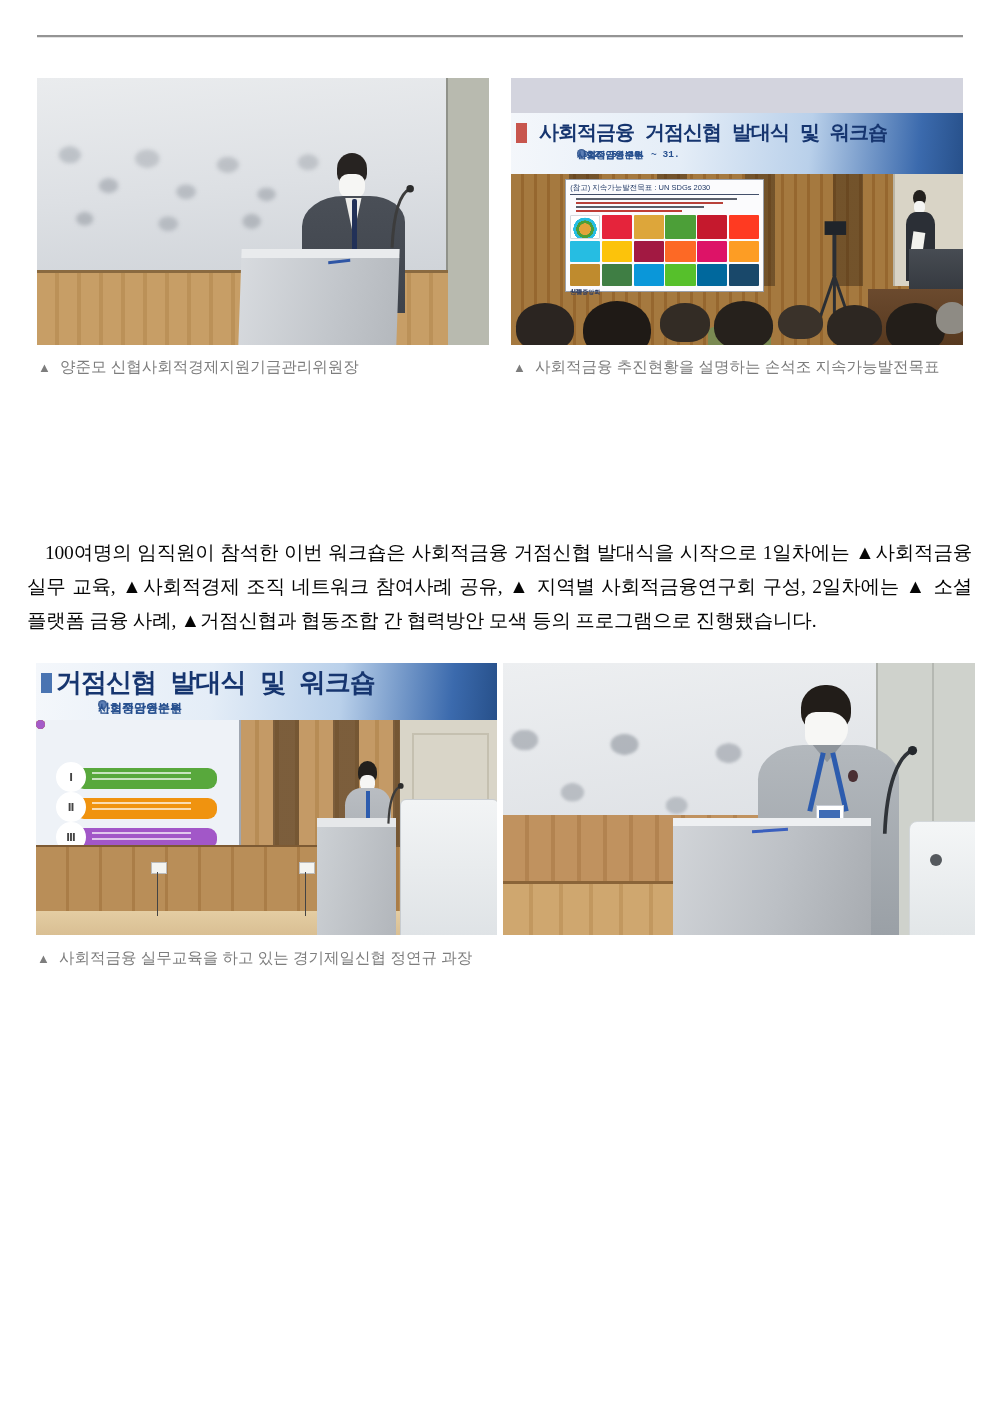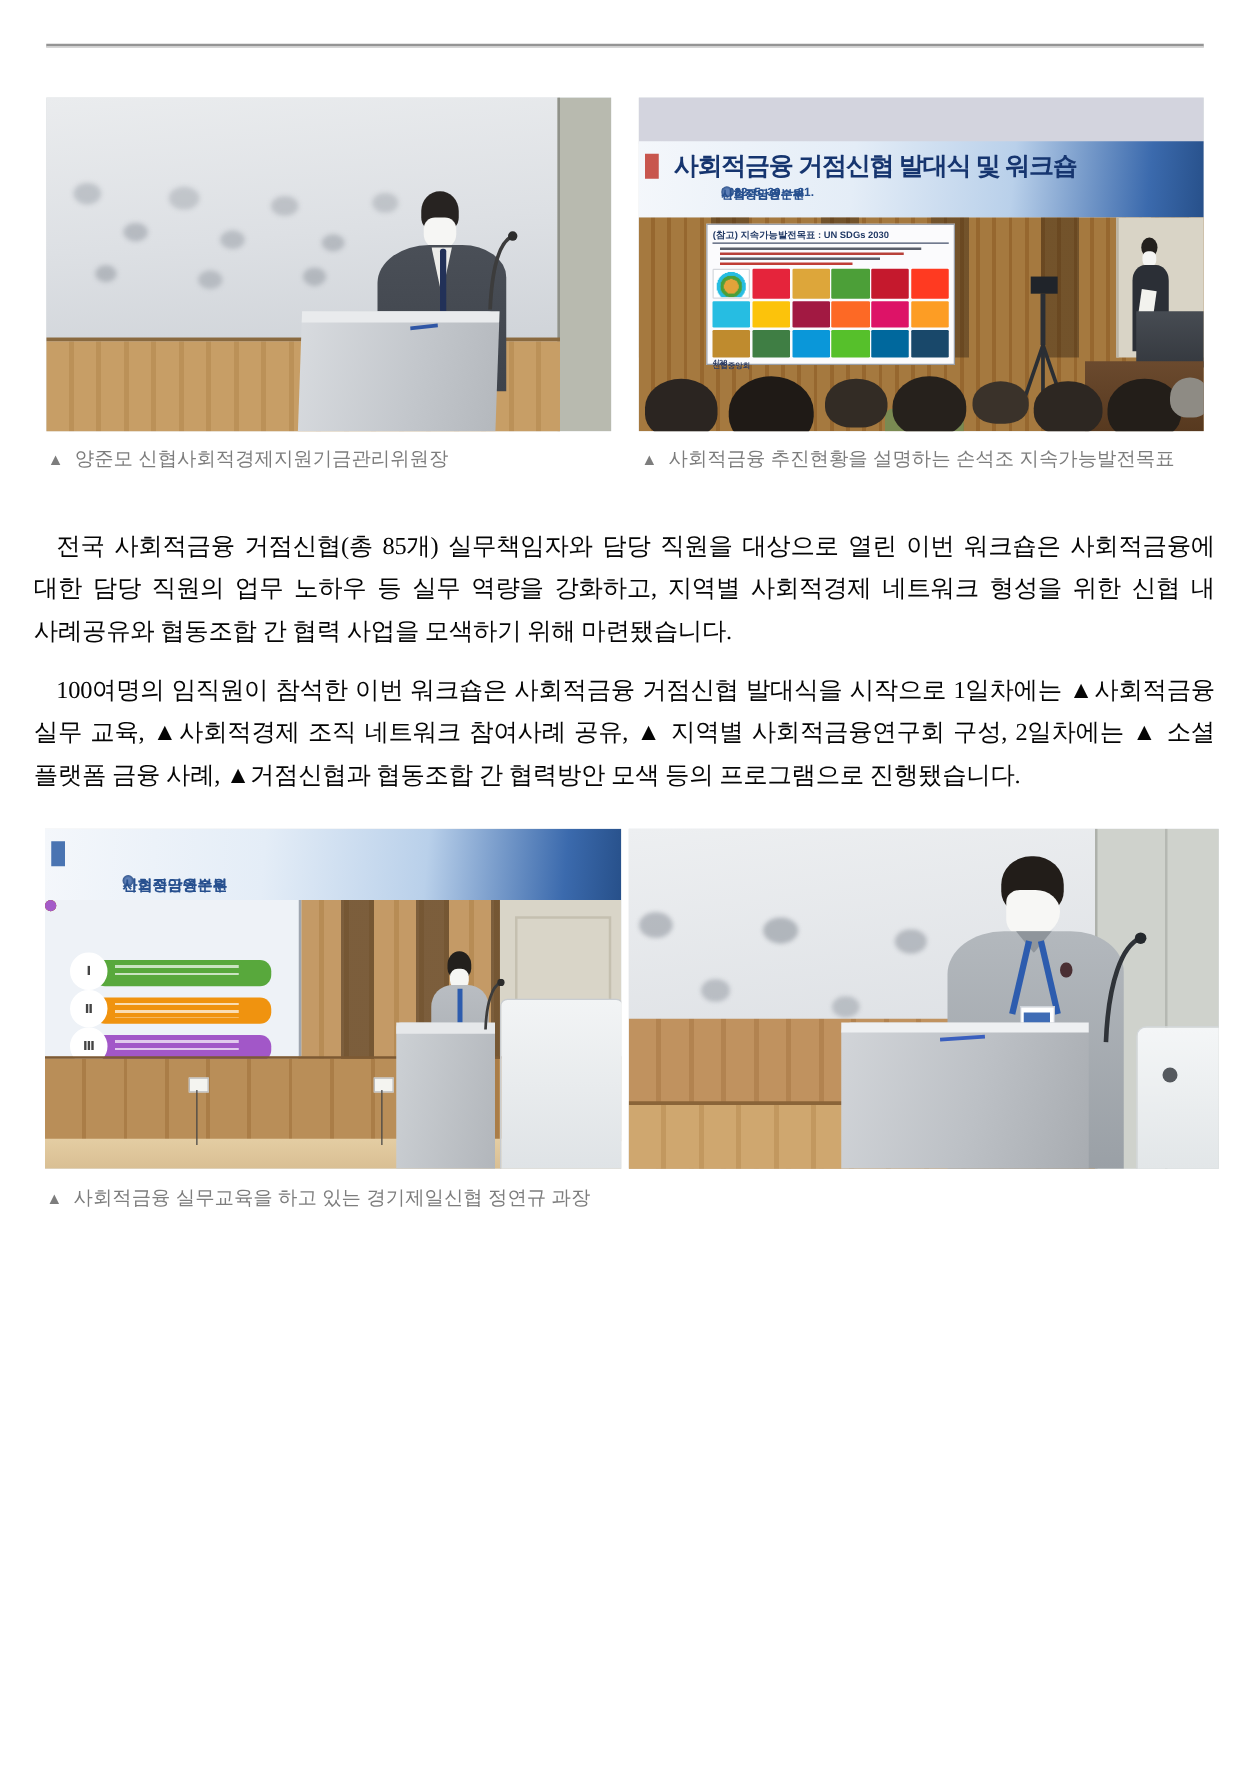--- a/index.html
+++ b/index.html
@@ -29,21 +29,21 @@
   #p1{top:421px;} #p2{top:536px;} #p3{top:992px;}
   .para b{font-weight:bold;}
 
   .page-num{position:absolute;top:1366px;left:0;width:100%;text-align:center;
             font-family:"Liberation Sans","DejaVu Sans",sans-serif;font-size:17px;color:#333;}
   .page-num .total{color:#9a9a9a;}
 
   
   .banner{left:0;width:100%;overflow:hidden;
           background:linear-gradient(95deg,#f4f7fb 0%,#e4edf7 38%,#b9d0ea 66%,#3b6aad 90%,#27508a 100%);
-          font-family:Liberation Sans, sans-serif;}
+          font-family:Liberation Mono, monospace;}
   .banner .frag{left:5px;top:10px;width:11px;height:20px;background:#c0392f;opacity:.85;}
   .banner .t1{position:absolute;color:#16356f;font-weight:800;letter-spacing:-1px;white-space:nowrap;}
   .banner .t2{position:absolute;color:#27508f;font-weight:700;white-space:nowrap;}
   .logo-dot{display:inline-block;width:9px;height:9px;border-radius:50%;
             background:radial-gradient(circle,#5d7fb6 35%,#2c4f86 75%);vertical-align:middle;margin-right:3px;}
 
   
   .pA-screen{left:0;top:0;width:91%;height:72%;
              background:linear-gradient(175deg,#eaecee 0%,#dde0e4 55%,#d0d4d9 100%);}
   .pA-aud{left:2%;top:15%;width:66%;height:46%;opacity:.5;filter:blur(2px);background:
@@ -82,21 +82,21 @@
   .pB-banner .t2{left:66px;top:36px;font-size:9.5px;letter-spacing:0;}
   .pB-banner .t2 span{margin-right:16px;}
   .pB-wood{left:0;top:36%;width:100%;height:64%;
            background:repeating-linear-gradient(90deg,#a5793f 0 10px,#96672f 10px 13px);}
   .pB-panels{left:0;top:36%;width:100%;height:42%;
            background:repeating-linear-gradient(90deg,transparent 0 58px,rgba(45,30,15,.42) 58px 88px);}
   .pB-wallR{right:0;top:36%;width:15%;height:42%;background:#d9d4c6;border-left:2px solid #bab4a4;}
   .pB-slide{left:12%;top:38%;width:44%;height:42%;background:#fbfbfd;border:1px solid #9aa0aa;
             padding:3px 4px;display:flex;flex-direction:column;box-sizing:border-box;
             font-family:"Liberation Sans","DejaVu Sans",sans-serif;}
-  .pB-slide .sl-title{position:static;font-size:7.5px;font-weight:700;color:#223a66;
+  .pB-slide .sl-title{position:static;font-size:7.5px;font-weight:400;color:#223a66;
                       border-bottom:1px solid #44506b;padding-bottom:1px;white-space:nowrap;overflow:hidden;}
   .pB-slide .sl-lines{position:static;padding:1px 0 1px 6px;}
   .pB-slide .sl-lines i{position:static;display:block;height:2px;margin-top:2px;background:#5a5f6b;}
   .pB-slide .sl-lines i:nth-child(1){width:88%;}
   .pB-slide .sl-lines i:nth-child(2){width:80%;background:#b8413a;}
   .pB-slide .sl-lines i:nth-child(3){width:70%;}
   .pB-slide .sl-lines i:nth-child(4){width:58%;background:#c03d36;}
   .sdg-grid{position:static;flex:1;display:grid;grid-template-columns:repeat(6,1fr);gap:1.5px;margin:2px 0;}
   .sdg-grid i{position:static;display:block;border-radius:1px;}
   .sdg-grid i:first-child{border:1px solid #d5d8dd;box-sizing:border-box;
@@ -323,26 +323,26 @@
 
   <div class="caption" id="cap1L">
     <span class="tri">▲</span>
     <span>양준모 신협사회적경제지원기금관리위원장</span>
   </div>
   <div class="caption" id="cap1R">
     <span class="tri">▲</span>
     <span>사회적금융 추진현황을 설명하는 손석조 지속가능발전목표</span>
   </div>
 
-  <p class="para" id="p1">전국 사회적금융 거점신협(총 85개) 실무책임자와 담당 직원을 대상으로 열린 이번 워크숍은 사회적금융에 대한 담당 직원의 업무 노하우 등 실무 역량을 강화하고, 지역별 사회적경제 네트워크 형성을 위한 신협 내 사례공유와 협동조합 간 협력 사업을 모색하기 위해 마련됐습니다.</p>
   <p class="para" id="p2">100여명의 임직원이 참석한 이번 워크숍은 사회적금융 거점신협 발대식을 시작으로 1일차에는 ▲사회적금융 실무 교육, ▲사회적경제 조직 네트워크 참여사례 공유, ▲ 지역별 사회적금융연구회 구성, 2일차에는 ▲ 소셜 플랫폼 금융 사례, ▲거점신협과 협동조합 간 협력방안 모색 등의 프로그램으로 진행됐습니다.</p>
 
   <div class="photo" id="photoC">
     <div class="banner pC-banner">
       <div class="frag"></div>
+      <div class="t1">거점신협 발대식 및 워크숍</div>
       <div class="t2">
         <span>신협중앙연수원</span>
         <span>
             <i class="logo-dot"></i>
             <span>사회적금융본부</span>
           </span>
       </div>
     </div>
     <div class="pC-wall"></div>
     <div class="pC-woodband"></div>

